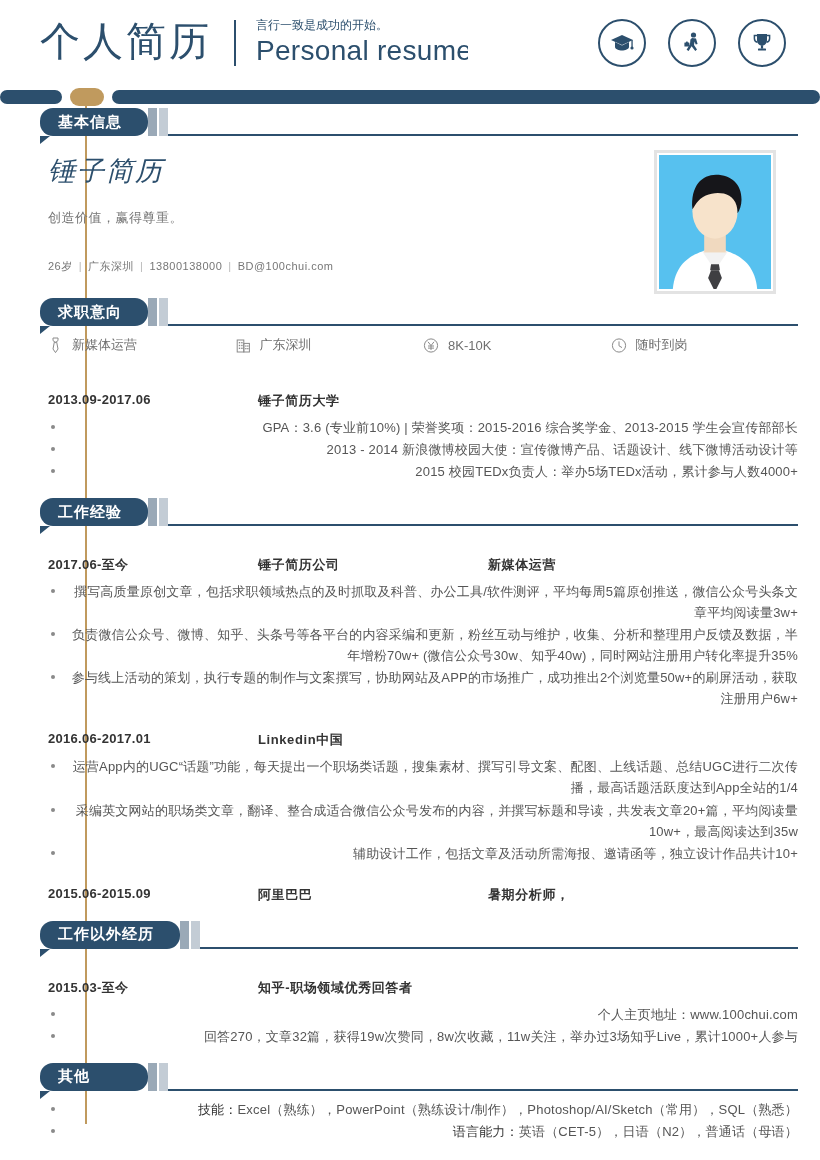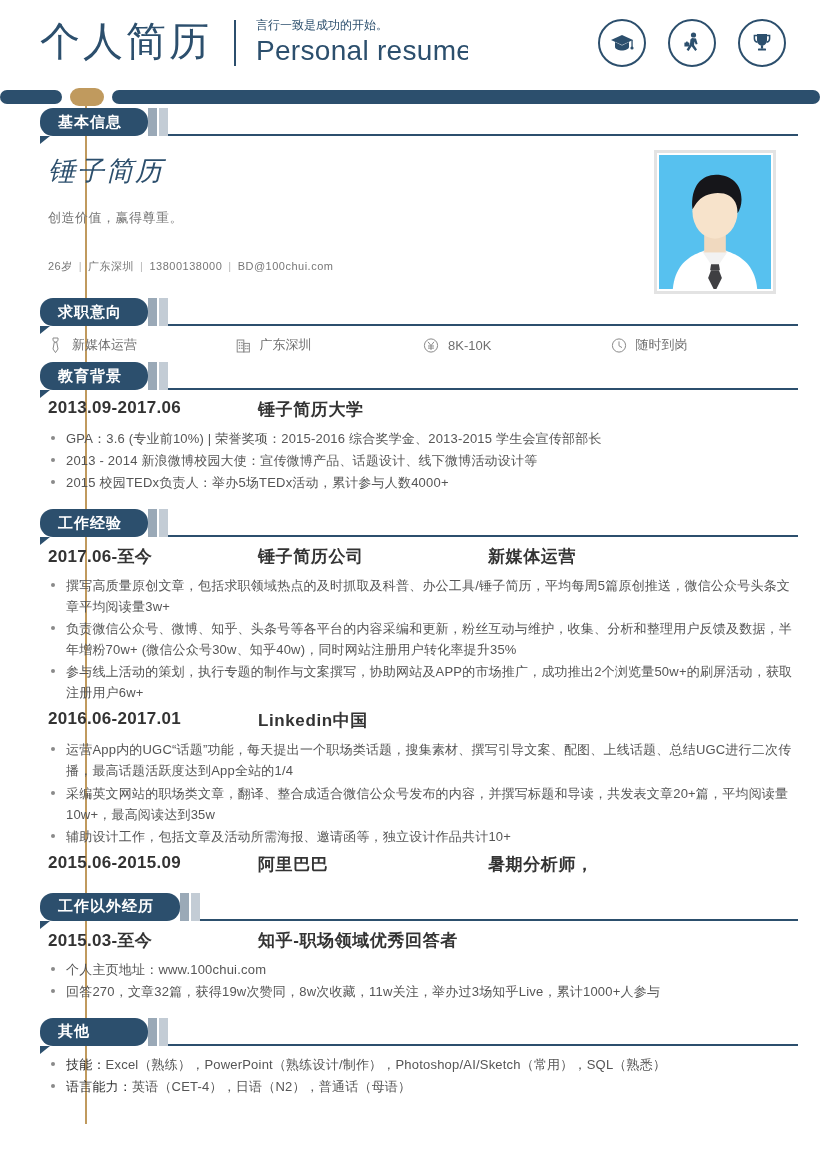--- a/index.html
+++ b/index.html
@@ -262,42 +262,43 @@
   .intent-item .ic {
     margin-right: 9px;
     display: flex;
     align-items: center;
     flex: none;
   }
 
   
   .entry-head {
     display: flex;
-    font-size: 17px;
+    font-size: 13px;
     font-weight: bold;
     color: #333333;
-    margin: 0 0 7px 0;
+    margin: 22px 0 7px 0;
   }
   .eh-date { width: 210px; flex: none; letter-spacing: 0.3px; }
   .eh-org  { width: 230px; flex: none; letter-spacing: 0.6px; }
   .eh-role { flex: 1; letter-spacing: 0.6px; }
 
   ul.bullets {
     list-style: none;
     margin: 0 0 6px 0;
     padding: 0;
   }
   ul.bullets li {
     position: relative;
     padding-left: 18px;
     font-size: 13px;
     line-height: 1.62;
     color: #555555;
     margin-bottom: 1px;
     letter-spacing: 0.2px;
+    text-align: right;
   }
   ul.bullets li::before {
     content: "";
     position: absolute;
     left: 3px;
     top: 8px;
     width: 4px;
     height: 4px;
     background: #8a8a8a;
     border-radius: 50%;
@@ -449,29 +450,20 @@
       <span class="ic">
         <svg width="16" height="17" viewBox="0 0 16 17">
           <circle cx="8" cy="8.5" r="6.6" fill="none" stroke="#8a8a8a" stroke-width="1"></circle>
           <path d="M8 4.4 L8 8.8 L11 10.6" fill="none" stroke="#8a8a8a" stroke-width="1"></path>
         </svg>
       </span>
       <span>随时到岗</span>
     </div>
   </div>
 
-  <div class="sec-head">
-    <div class="sec-head-pad"></div>
-    <div class="sec-tab">教育背景</div>
-    <div class="sec-chip1"></div>
-    <div class="sec-chip2"></div>
-    <div class="sec-rule-wrap">
-        <div class="sec-rule"></div>
-      </div>
-  </div>
   <div class="sec-body">
     <div>
       <div class="entry-head">
         <div class="eh-date">2013.09-2017.06</div>
         <div class="eh-org">锤子简历大学</div>
         <div class="eh-role"></div>
       </div>
       <ul class="bullets">
         <li>GPA：3.6 (专业前10%) | 荣誉奖项：2015-2016 综合奖学金、2013-2015 学生会宣传部部长</li>
         <li>2013 - 2014 新浪微博校园大使：宣传微博产品、话题设计、线下微博活动设计等</li>
@@ -491,21 +483,21 @@
   </div>
   <div class="sec-body">
 
     <div>
       <div class="entry-head">
         <div class="eh-date">2017.06-至今</div>
         <div class="eh-org">锤子简历公司</div>
         <div class="eh-role">新媒体运营</div>
       </div>
       <ul class="bullets">
-        <li>撰写高质量原创文章，包括求职领域热点的及时抓取及科普、办公工具/锤子简历，平均每周5篇原创推送，微信公众号头条文章平均阅读量3w+</li>
+        <li>撰写高质量原创文章，包括求职领域热点的及时抓取及科普、办公工具/软件测评，平均每周5篇原创推送，微信公众号头条文章平均阅读量3w+</li>
         <li>负责微信公众号、微博、知乎、头条号等各平台的内容采编和更新，粉丝互动与维护，收集、分析和整理用户反馈及数据，半年增粉70w+ (微信公众号30w、知乎40w)，同时网站注册用户转化率提升35%</li>
         <li>参与线上活动的策划，执行专题的制作与文案撰写，协助网站及APP的市场推广，成功推出2个浏览量50w+的刷屏活动，获取注册用户6w+</li>
       </ul>
     </div>
 
     <div>
       <div class="entry-head">
         <div class="eh-date">2016.06-2017.01</div>
         <div class="eh-org">Linkedin中国</div>
       </div>
@@ -557,19 +549,19 @@
     <div class="sec-rule-wrap">
         <div class="sec-rule"></div>
       </div>
   </div>
   <div class="sec-body">
     <ul class="bullets">
       <li>
         <span class="lbl-bold">技能：</span><span>Excel（熟练），PowerPoint（熟练设计/制作），Photoshop/AI/Sketch（常用），SQL（熟悉）</span>
       </li>
       <li>
-        <span class="lbl-bold">语言能力：</span><span>英语（CET-4），日语（N2），普通话（母语）</span>
+        <span class="lbl-bold">语言能力：</span><span>英语（CET-5），日语（N2），普通话（母语）</span>
       </li>
 
     </ul>
   </div>
 
 </div>
 
 </body></html>

